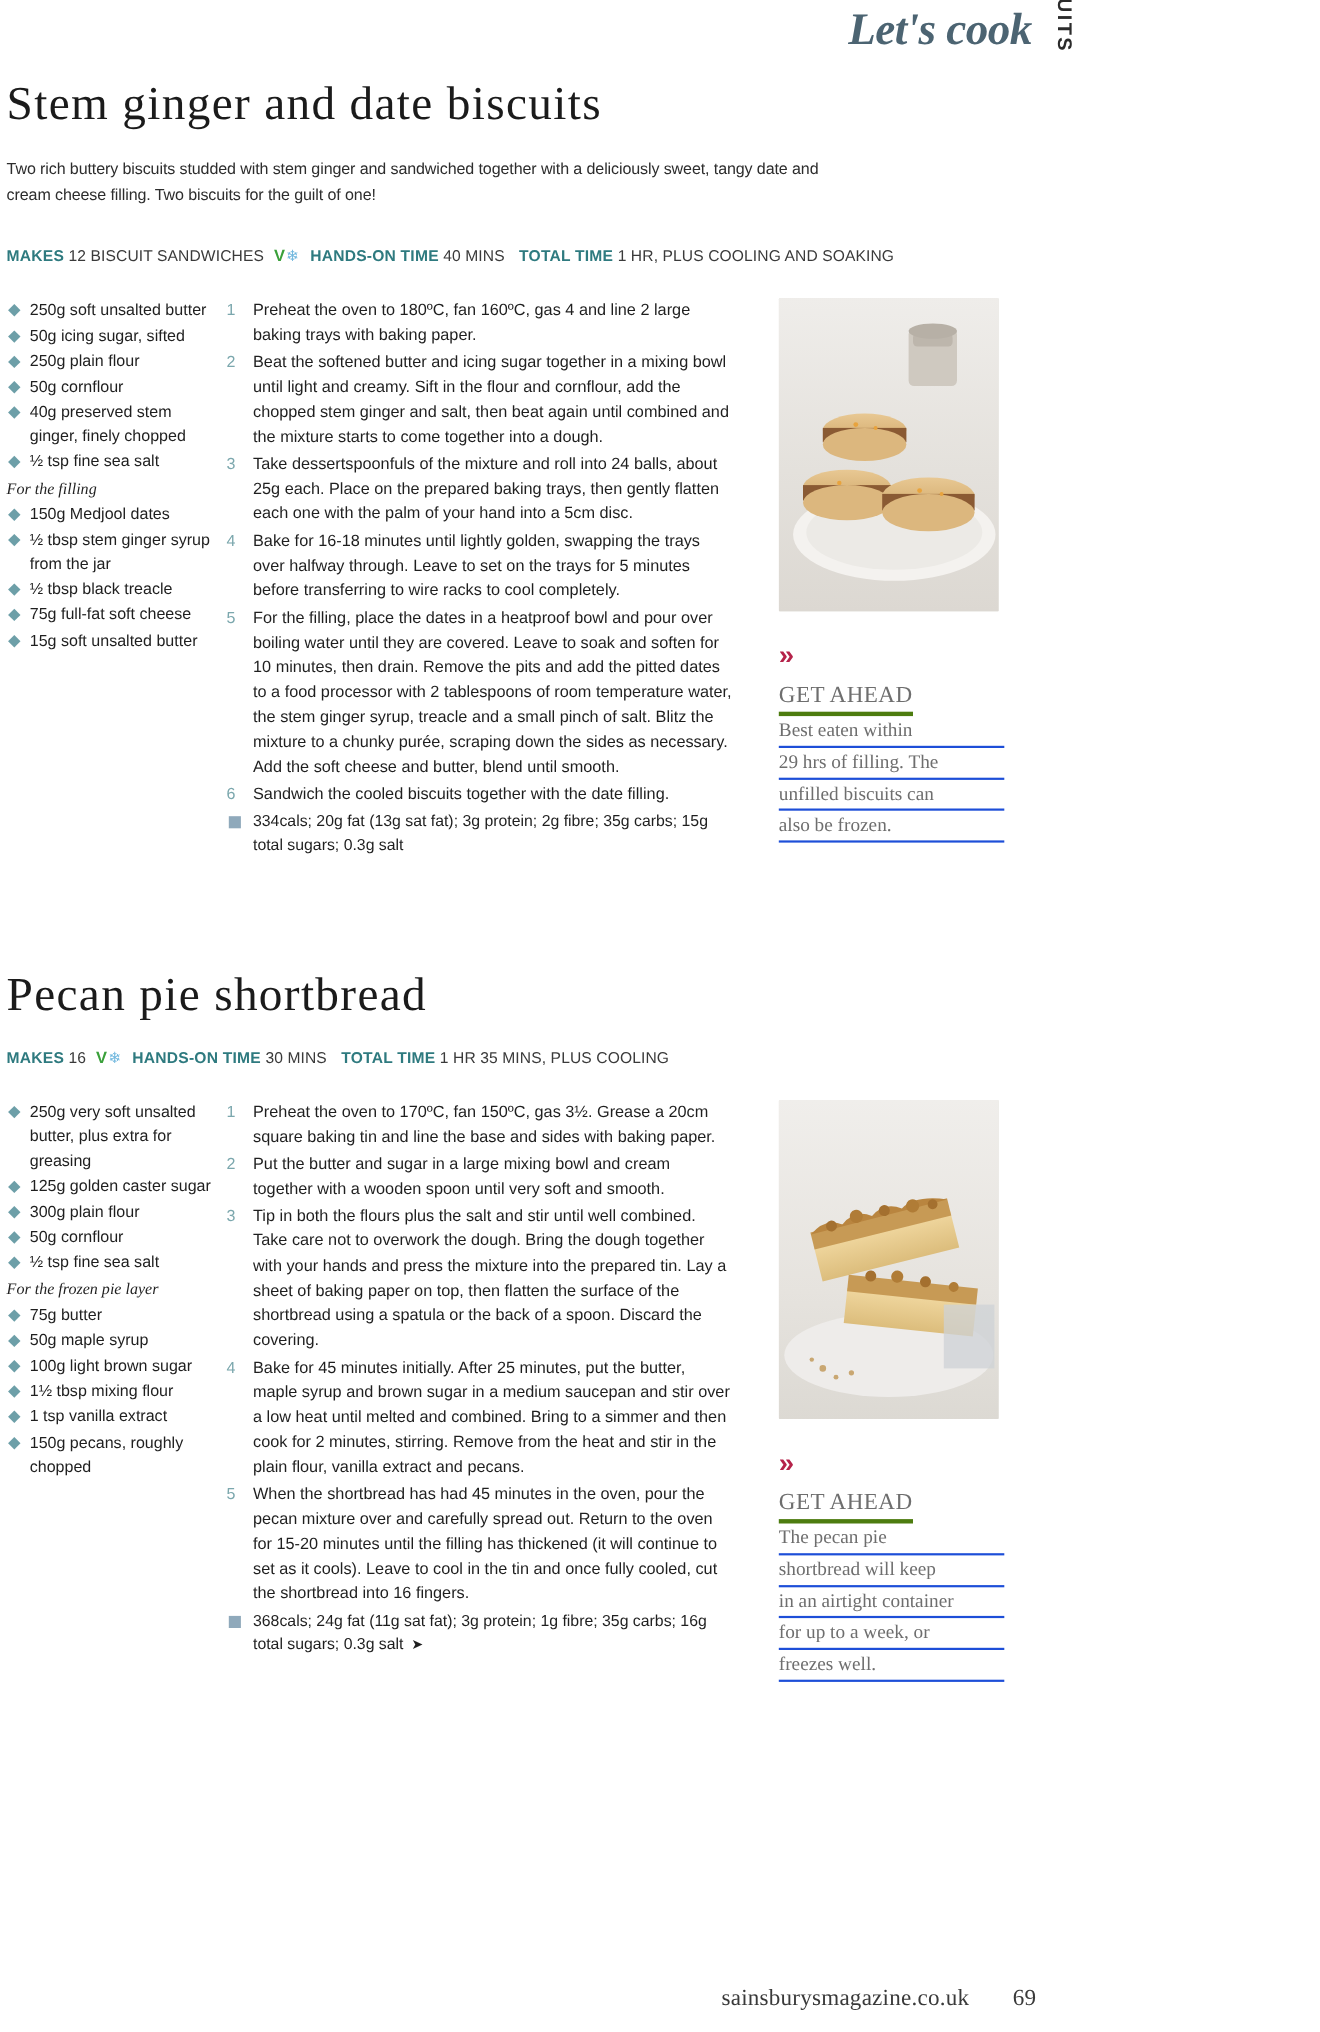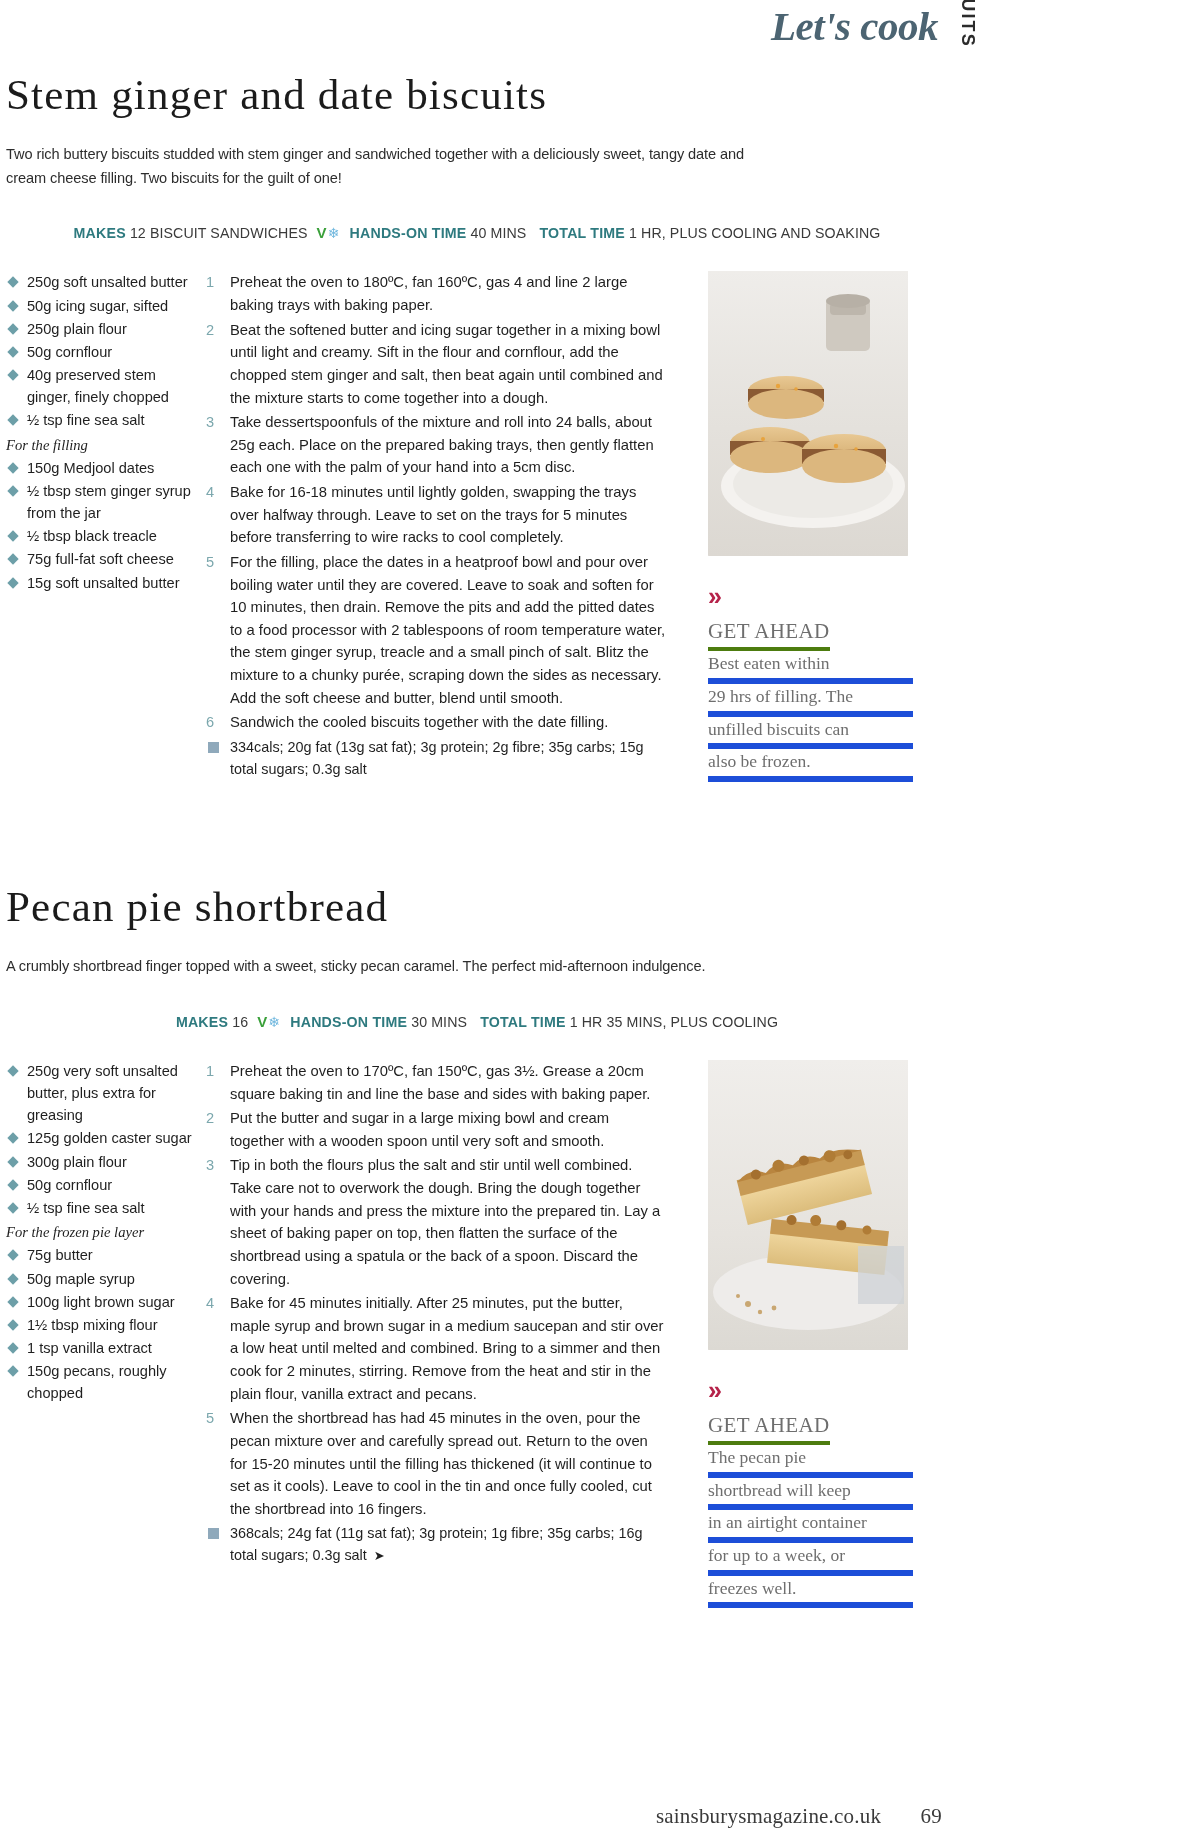--- a/index.html
+++ b/index.html
@@ -78,21 +78,20 @@
     letter-spacing: -0.1px;
   }
 
   
   .meta-row {
     font-size: 14.2px;
     letter-spacing: 0.1px;
     color: #3a3a3a;
     margin-bottom: 30px;
     white-space: nowrap;
-    text-align: center;
   }
   .meta-label {
     font-weight: bold;
     color: #2e7a7f;
     letter-spacing: 0.2px;
   }
   .meta-val { color: #3a3a3a; }
   .veg-mark {
     color: #3aa03a;
     font-weight: bold;
@@ -215,21 +214,21 @@
     border-bottom: 4px solid #4d7c0f;
     padding-bottom: 2px;
     display: inline-block;
   }
   .ga-body { margin-top: 0; }
   .ga-body .ga-line {
     font-family: "Liberation Serif", serif;
     font-size: 17.5px;
     color: #6e6e6e;
     line-height: 1.47;
-    border-bottom: 6px solid #1d4ed8;
+    border-bottom: 2px solid #1d4ed8;
     display: block;
     padding-bottom: 1px;
     white-space: nowrap;
   }
 
   
   .footer {
     position: absolute;
     bottom: 18px;
     right: 18px;
@@ -353,21 +352,20 @@
             </div>
         </div>
       </div>
     </div>
   </div>
 
   <div class="spacer-between"></div>
 
   <div class="recipe recipe-2">
     <h1 class="recipe-title">Pecan pie shortbread</h1>
-    <p class="recipe-intro">A crumbly shortbread finger topped with a sweet, sticky pecan caramel. The perfect mid-afternoon indulgence.</p>
 
     <div class="meta-row">
       <span class="meta-label">MAKES</span>
       <span class="meta-val">16</span>
       <span class="veg-mark">V</span><span class="freeze-mark">❄</span>
       <span class="meta-label">HANDS-ON TIME</span>
       <span class="meta-val">30 MINS</span><span class="meta-gap"></span>
       <span class="meta-label">TOTAL TIME</span>
       <span class="meta-val">1 HR 35 MINS, PLUS COOLING</span>
     </div>

